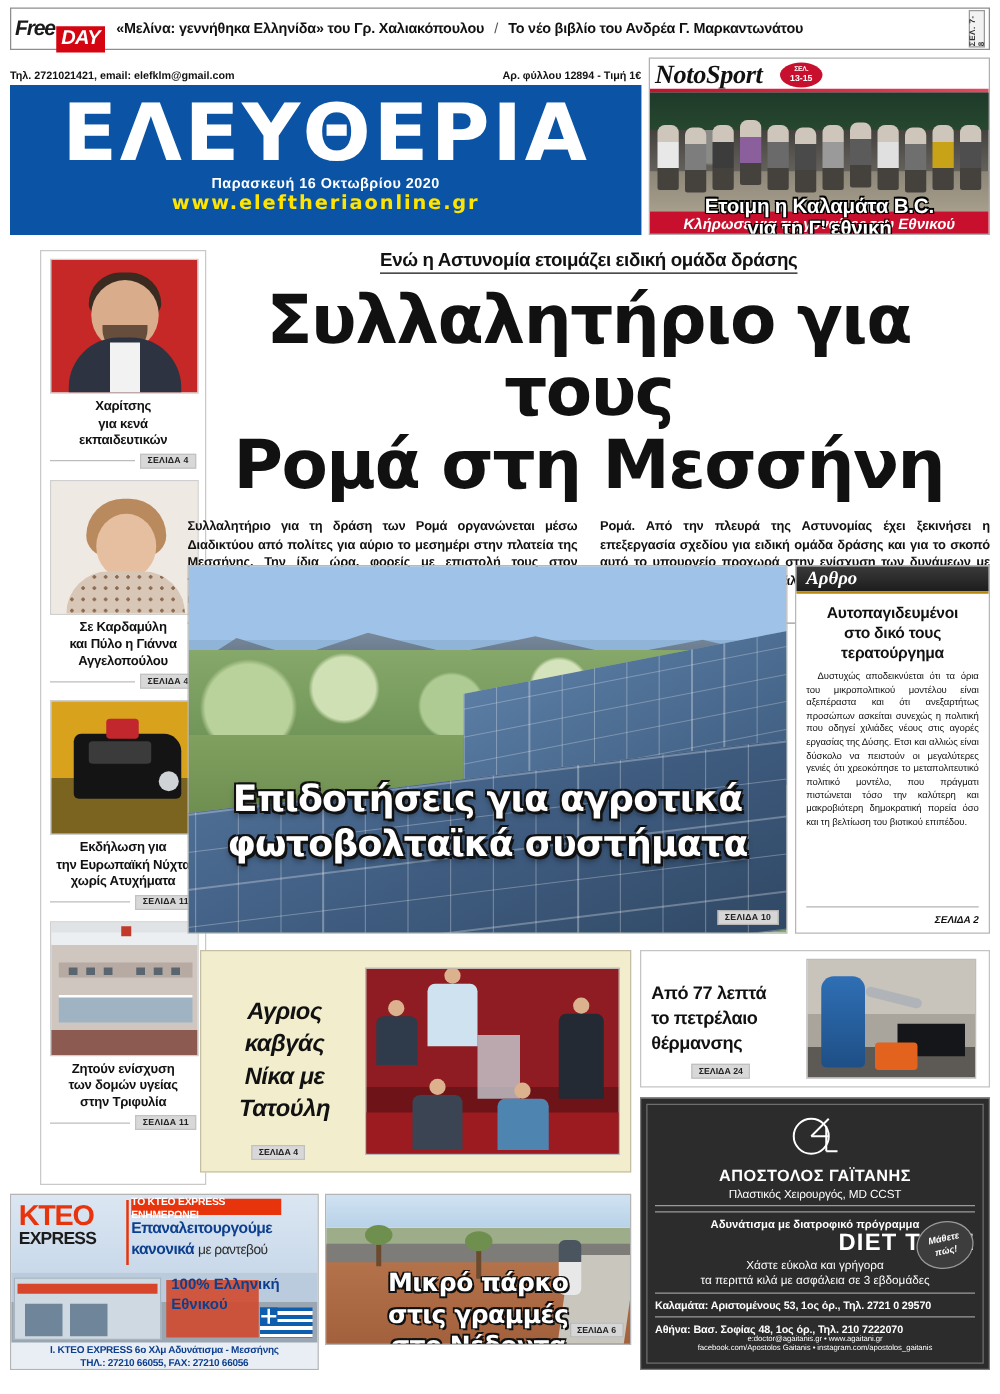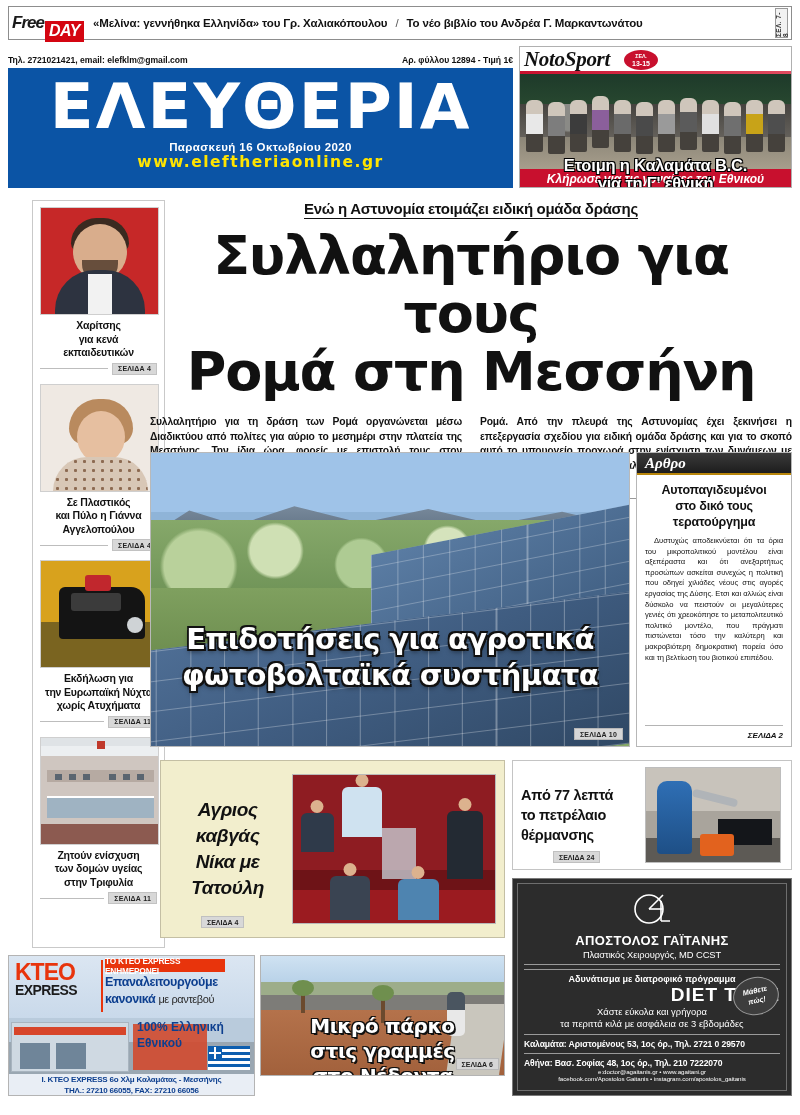--- a/index.html
+++ b/index.html
@@ -501,21 +501,21 @@
       </div>
     </div>
 
     <div class="sb-item">
       <div class="sb-photo ph-gianna">
         <div class="hair"></div>
         <div class="head"></div>
         <div class="dress"></div>
       </div>
       <div class="sb-cap">
-        <div>Σε Πλαστικός</div>
+        <div>Σε Καρδαμύλη</div>
         <div>και Πύλο η Γιάννα</div>
         <div>Αγγελοπούλου</div>
       </div>
       <div class="sb-page">
         <span class="line"></span>
         <span class="tag">ΣΕΛΙΔΑ 4</span>
       </div>
     </div>
 
     <div class="sb-item">
@@ -709,21 +709,21 @@
       </div>
       <div class="kteo-100">100% Ελληνική</div>
       <div class="kteo-et">Εθνικού</div>
       <div class="kteo-flag">
         <span class="box"></span>
         <span class="c1"></span>
         <span class="c2"></span>
       </div>
     </div>
     <div class="kteo-foot">
-      <div>Ι. ΚΤΕΟ EXPRESS 6ο Χλμ Καλαμάτας - Μεσσήνης</div>
+      <div>Ι. ΚΤΕΟ EXPRESS 6ο Χλμ Αδυνάτισμα - Μεσσήνης</div>
       <div>ΤΗΛ.: 27210 66055, FAX: 27210 66056</div>
     </div>
   </div>
 
   <div class="parko">
     <div class="sky"></div>
     <div class="road"></div>
     <div class="soil"></div>
     <div class="walk"></div>
     <div class="tree" style="left:40px;top:26%;height:22%;"></div>

